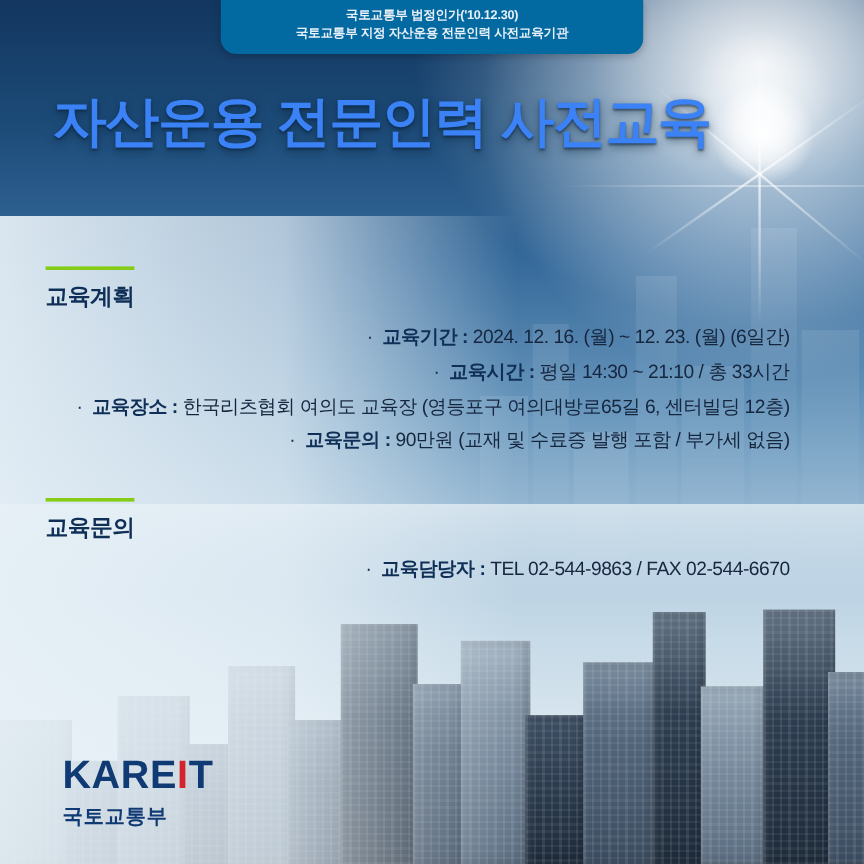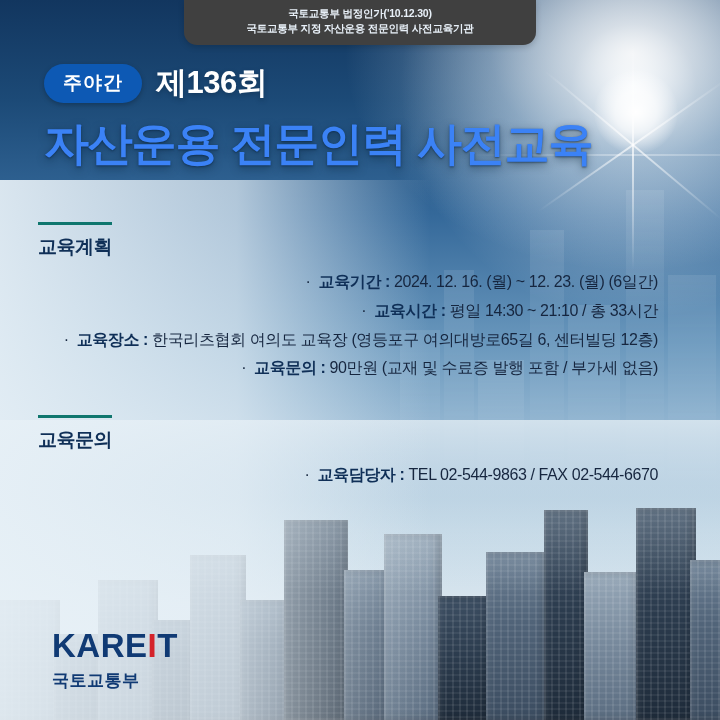--- a/index.html
+++ b/index.html
@@ -118,21 +118,21 @@
   }
 
   
   .top-ribbon {
     position: absolute;
     top: 0;
     left: 50%;
     transform: translateX(-50%);
     width: 352px;
     padding: 6px 0 9px;
-    background: #404040;
+    background: #0369a1;
     border-radius: 0 0 13px 13px;
     text-align: center;
     color: #e8f0f8;
     line-height: 1.45;
     box-shadow: 0 2px 6px rgba(0,0,0,0.18);
   }
   .top-ribbon div {
     font-size: 10.5px;
     font-weight: bold;
     letter-spacing: -0.2px;
@@ -184,21 +184,21 @@
     left: 38px;
     top: 222px;
     width: 620px;
     color: #13213a;
   }
   .sec-head {
     font-size: 19px;
     font-weight: bold;
     color: #0f2f57;
     padding-top: 9px;
-    border-top: 3px solid #0f766e;
+    border-top: 3px solid #84cc16;
     display: inline-block;
     letter-spacing: -0.5px;
   }
   .sec-head.second { margin-top: 30px; }
   ul.lines {
     list-style: none;
     margin: 10px 0 0;
     padding: 0;
   }
   ul.lines li {
@@ -286,24 +286,20 @@
   </div>
   <div class="haze"></div>
   <div class="left-fade"></div>
 
   <div class="top-ribbon">
     <div>국토교통부 법정인가('10.12.30)</div>
     <div>국토교통부 지정 자산운용 전문인력 사전교육기관</div>
   </div>
 
   <div class="title-area">
-    <div class="title-row1">
-      <span class="badge">주야간</span>
-      <span class="edition">제136회</span>
-    </div>
     <div class="main-title">자산운용 전문인력 사전교육</div>
   </div>
 
   <div class="info">
 
     <div class="sec-head">교육계획</div>
     <ul class="lines">
       <li>
         <span class="dot">·</span>
         <span class="lbl">교육기간 :</span>

